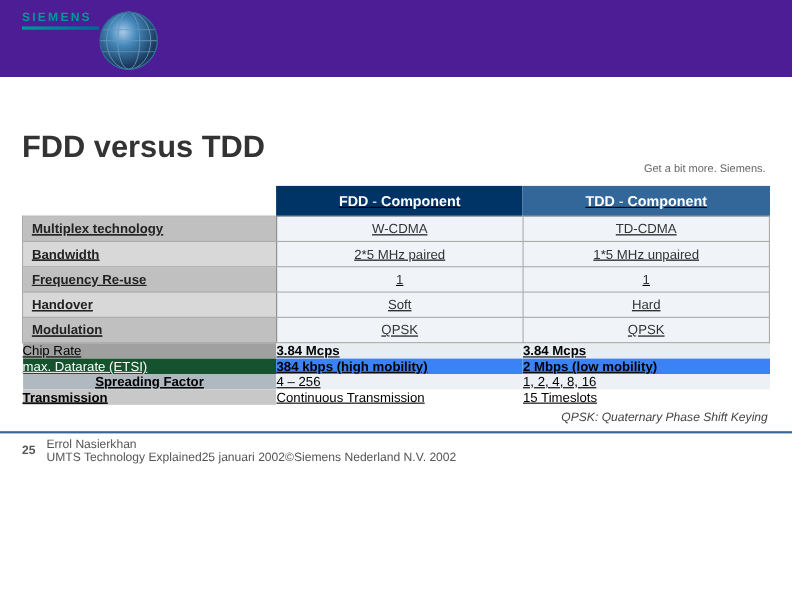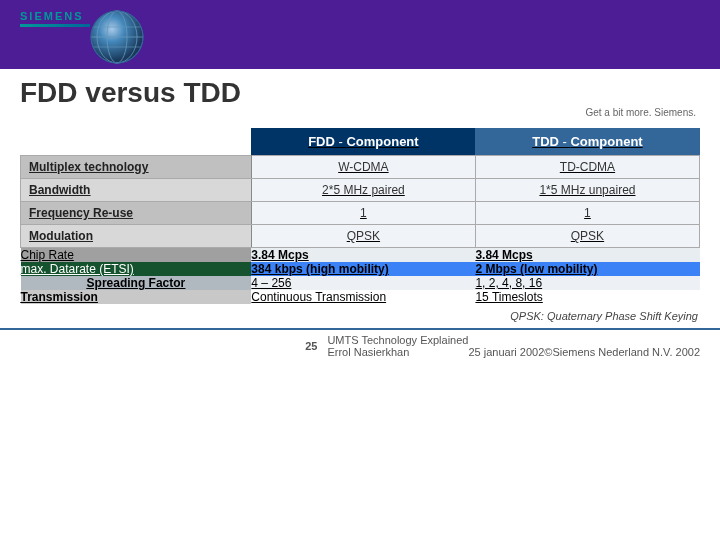--- a/index.html
+++ b/index.html
@@ -39,20 +39,21 @@
       margin-top: 2px;
     }
     .globe-icon {
       width: 55px;
       height: 55px;
     }
 
     
     .title-area {
       padding: 8px 20px 4px 20px;
+      margin-top: 40px;
     }
     .page-title {
       font-size: 28px;
       font-weight: bold;
       color: #333;
     }
     .subtitle-line {
       font-size: 10px;
       color: #666;
       text-align: right;
@@ -176,21 +177,21 @@
       text-align: right;
       padding: 4px 22px 2px 0;
       font-size: 11px;
       color: #444;
       font-style: italic;
     }
     .footer {
       display: flex;
       align-items: flex-end;
       padding: 4px 20px 6px 20px;
-      justify-content: flex-end;
+      justify-content: flex-start;
       border-top: 2px solid #336699;
       margin-top: 4px;
     }
     .footer-left {
       display: flex;
       align-items: center;
       gap: 10px;
     }
     .footer-page-num {
       font-size: 11px;
@@ -271,20 +272,25 @@
           <td class="label-cell">Bandwidth</td>
           <td class="fdd-cell">2*5 MHz paired</td>
           <td class="tdd-cell">1*5 MHz unpaired</td>
         </tr>
         <tr class="data-row">
           <td class="label-cell">Frequency Re-use</td>
           <td class="fdd-cell">1</td>
           <td class="tdd-cell">1</td>
         </tr>
         <tr class="data-row">
+          <td class="label-cell">Handover</td>
+          <td class="fdd-cell">Soft</td>
+          <td class="tdd-cell">Hard</td>
+        </tr>
+        <tr class="data-row">
           <td class="label-cell">Modulation</td>
           <td class="fdd-cell">QPSK</td>
           <td class="tdd-cell">QPSK</td>
         </tr>
         <tr class="chip-row">
           <td class="label-cell">Chip Rate</td>
           <td class="fdd-cell">3.84 Mcps</td>
           <td class="tdd-cell">3.84 Mcps</td>
         </tr>
         <tr class="max-datarate-row">
@@ -305,19 +311,19 @@
       </tbody>
   </table>
 </div>
 
 <div class="qpsk-note">QPSK: Quaternary Phase Shift Keying</div>
 
 <div class="footer">
   <div class="footer-left">
     <span class="footer-page-num">25</span>
     <div>
+      <div class="footer-title-text">Errol Nasierkhan</div>
       <div class="footer-title-text">UMTS Technology Explained</div>
-      <div class="footer-title-text">Errol Nasierkhan</div>
     </div>
   </div>
   <div class="footer-date">25 januari 2002</div>
   <div class="footer-copyright">©Siemens Nederland N.V. 2002</div>
 </div>
 
 </body></html>

